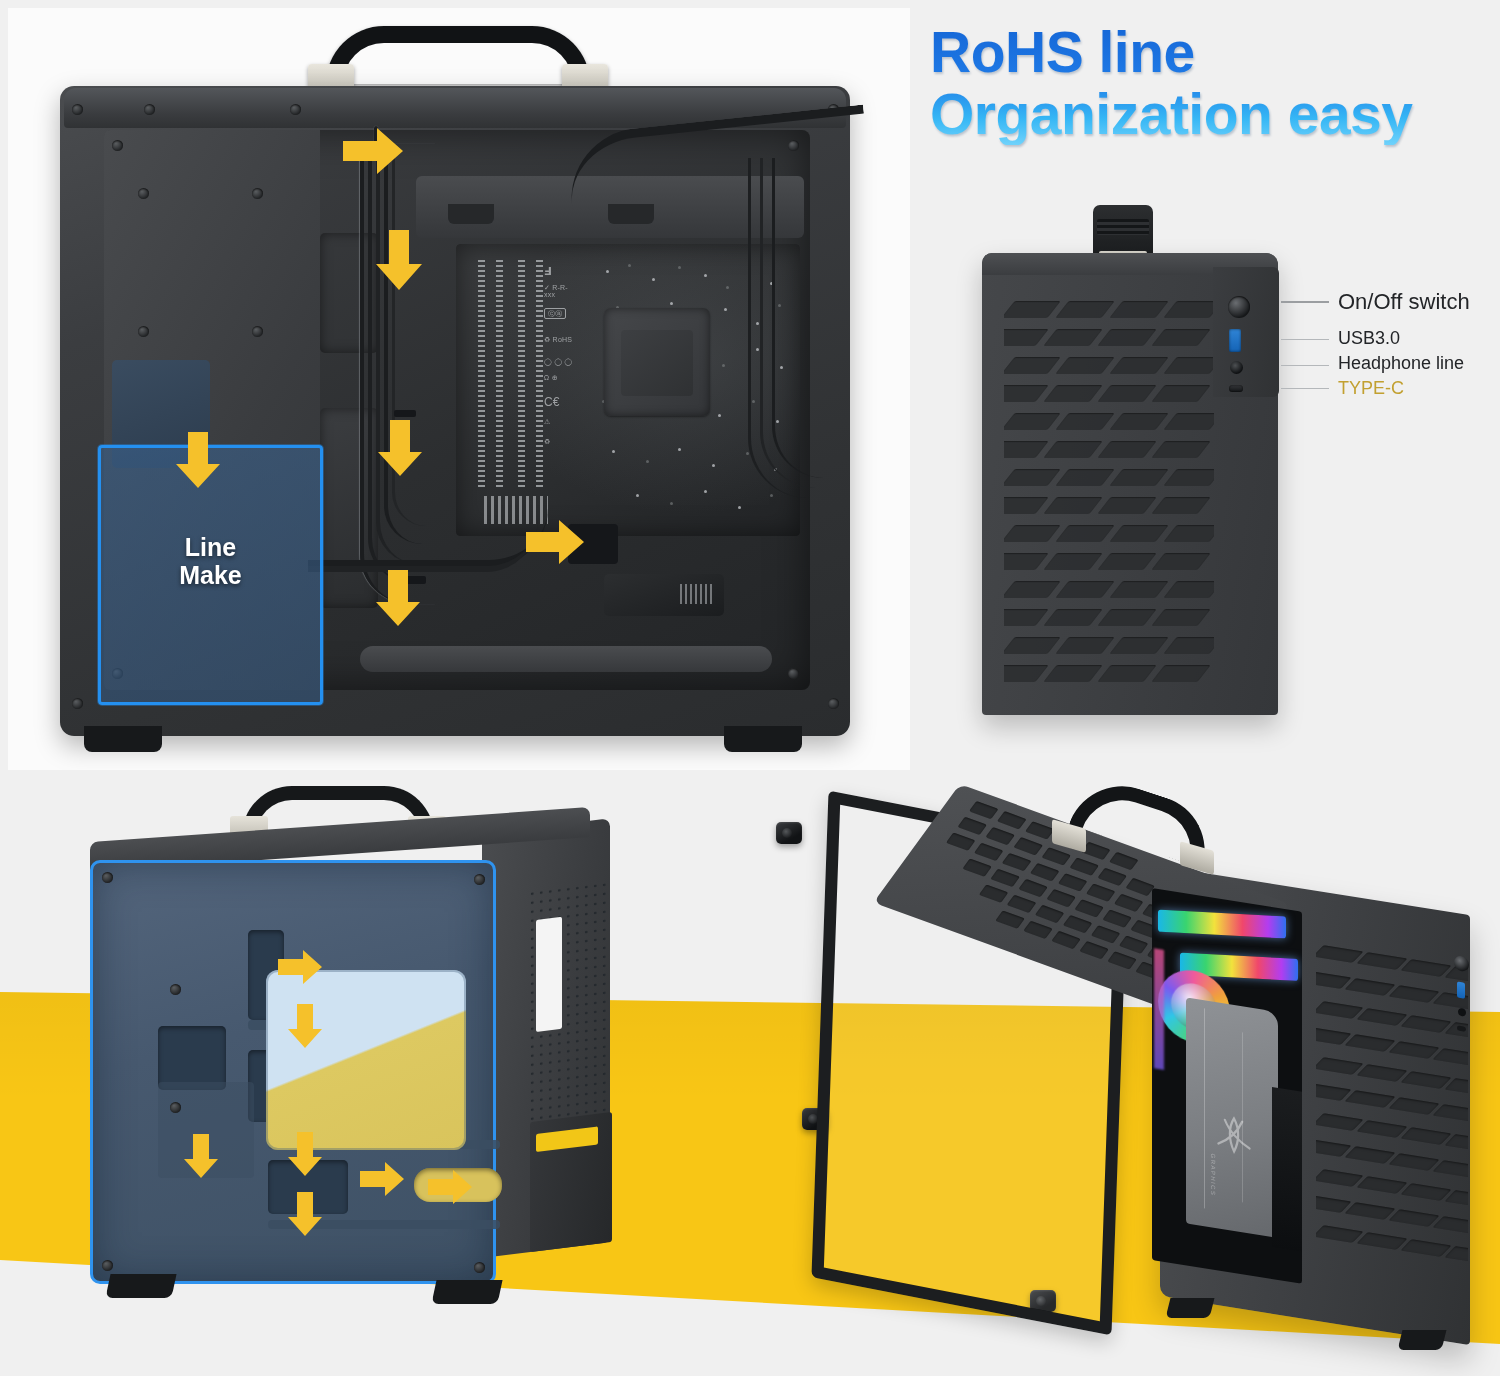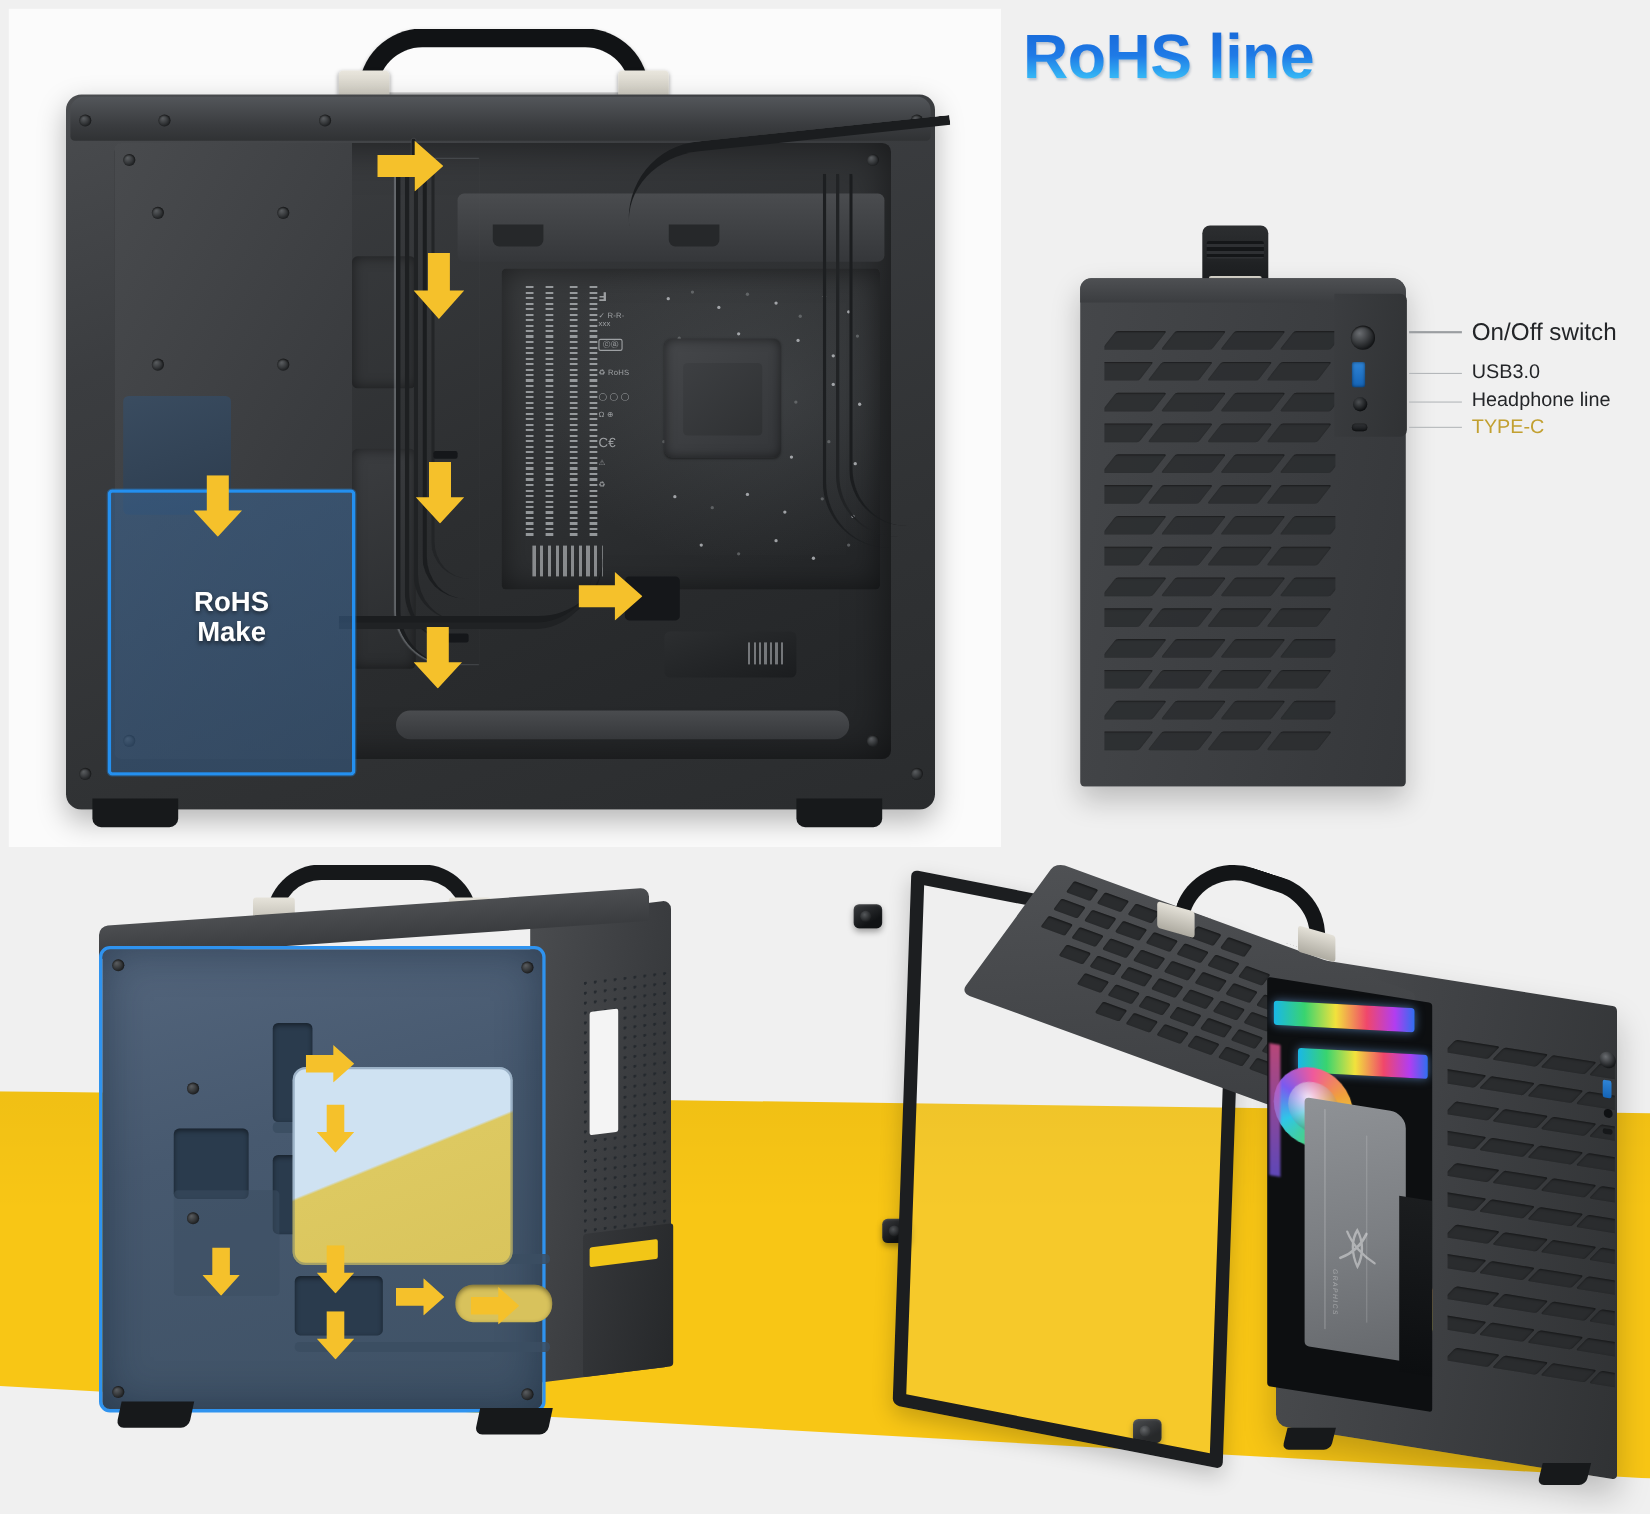--- a/index.html
+++ b/index.html
@@ -460,21 +460,21 @@
       <div class="abs" style="left:672px;top:576px;width:34px;height:20px;background:repeating-linear-gradient(90deg,#b9bcc0 0 2px,transparent 2px 5px);opacity:.55;"></div>
     </div>
     <div class="abs" style="left:352px;top:638px;width:412px;height:26px;background:linear-gradient(180deg,#4a4c4f,#36383b);border-radius:14px;"></div>
     <div class="abs" style="left:104px;top:352px;width:98px;height:108px;background:linear-gradient(160deg,#3a4c60,#2c3c4e);border-radius:5px;"></div>
 
     <div class="abs" style="left:386px;top:402px;width:22px;height:7px;background:#15171a;border-radius:2px;"></div>
     <div class="abs" style="left:392px;top:568px;width:26px;height:8px;background:#15171a;border-radius:2px;"></div>
 
     <div id="linescope">
       <div id="linescope-label">
-        <span>RoHS</span><br>
+        <span>Line</span><br>
         <span>Make</span>
       </div>
     </div>
 
     <div class="arrow" style="left:335px;top:120px;">
       <svg width="60" height="46" viewBox="0 0 60 46">
           <path d="M0 13 H34 V0 L60 23 L34 46 V33 H0 Z" fill="#f5c12b"></path>
         </svg>
     </div>
     <div class="arrow" style="left:368px;top:222px;">
@@ -502,20 +502,21 @@
           <path d="M0 12 H33 V0 L58 22 L33 44 V32 H0 Z" fill="#f5c12b"></path>
         </svg>
     </div>
 
     <div class="tlfoot" style="left:76px;"></div>
     <div class="tlfoot" style="left:716px;"></div>
   </div>
 
   <div id="headline">
     <div>RoHS line</div>
+    <div>Organization easy</div>
   </div>
 
   <div id="tr-render">
     <div id="tr-handle"></div>
     <div id="tr-body"></div>
     <div id="tr-top"></div>
 
     <div id="tr-mesh">
       <i style="left:4px;top:4px"></i>
         <i style="left:58px;top:4px"></i>

